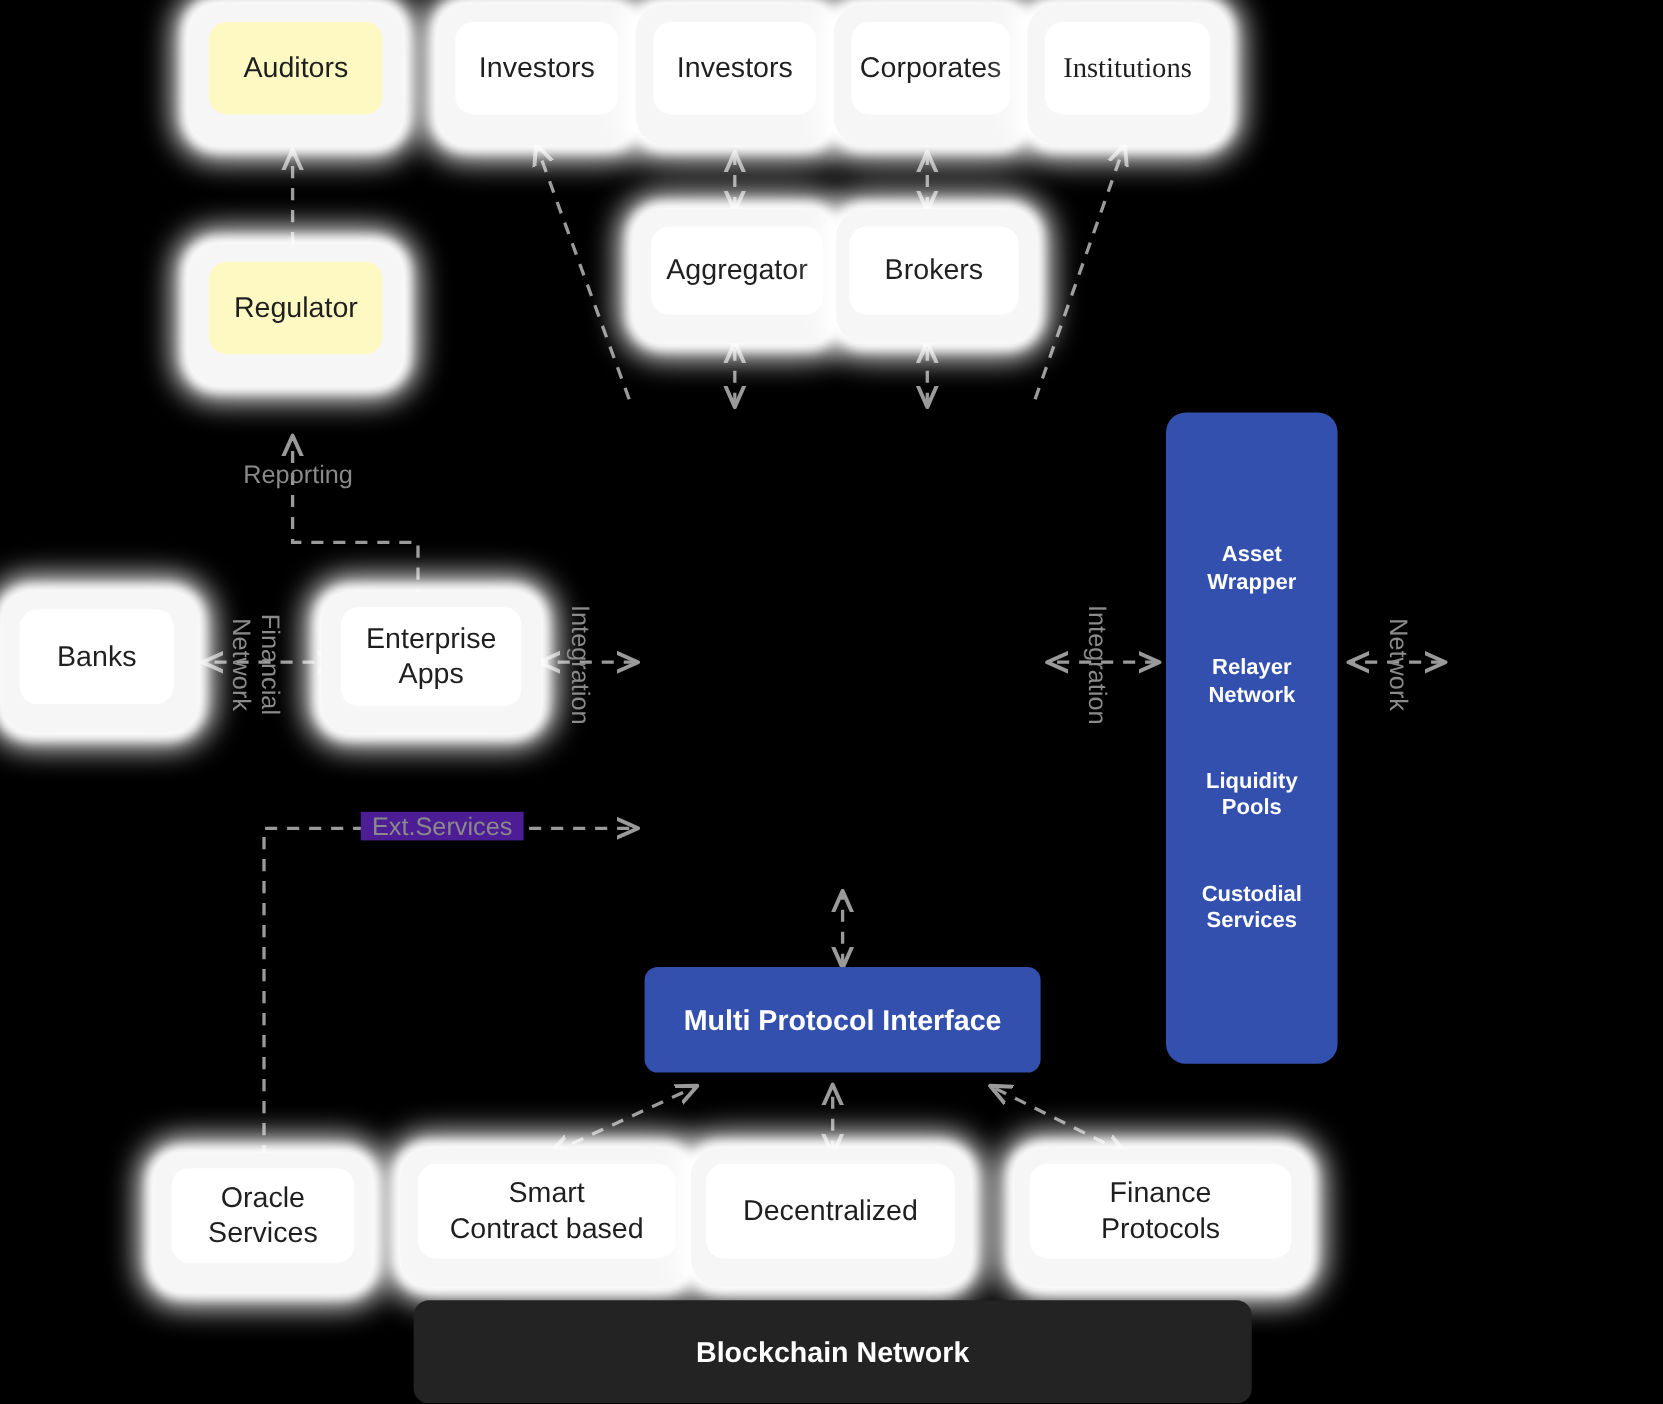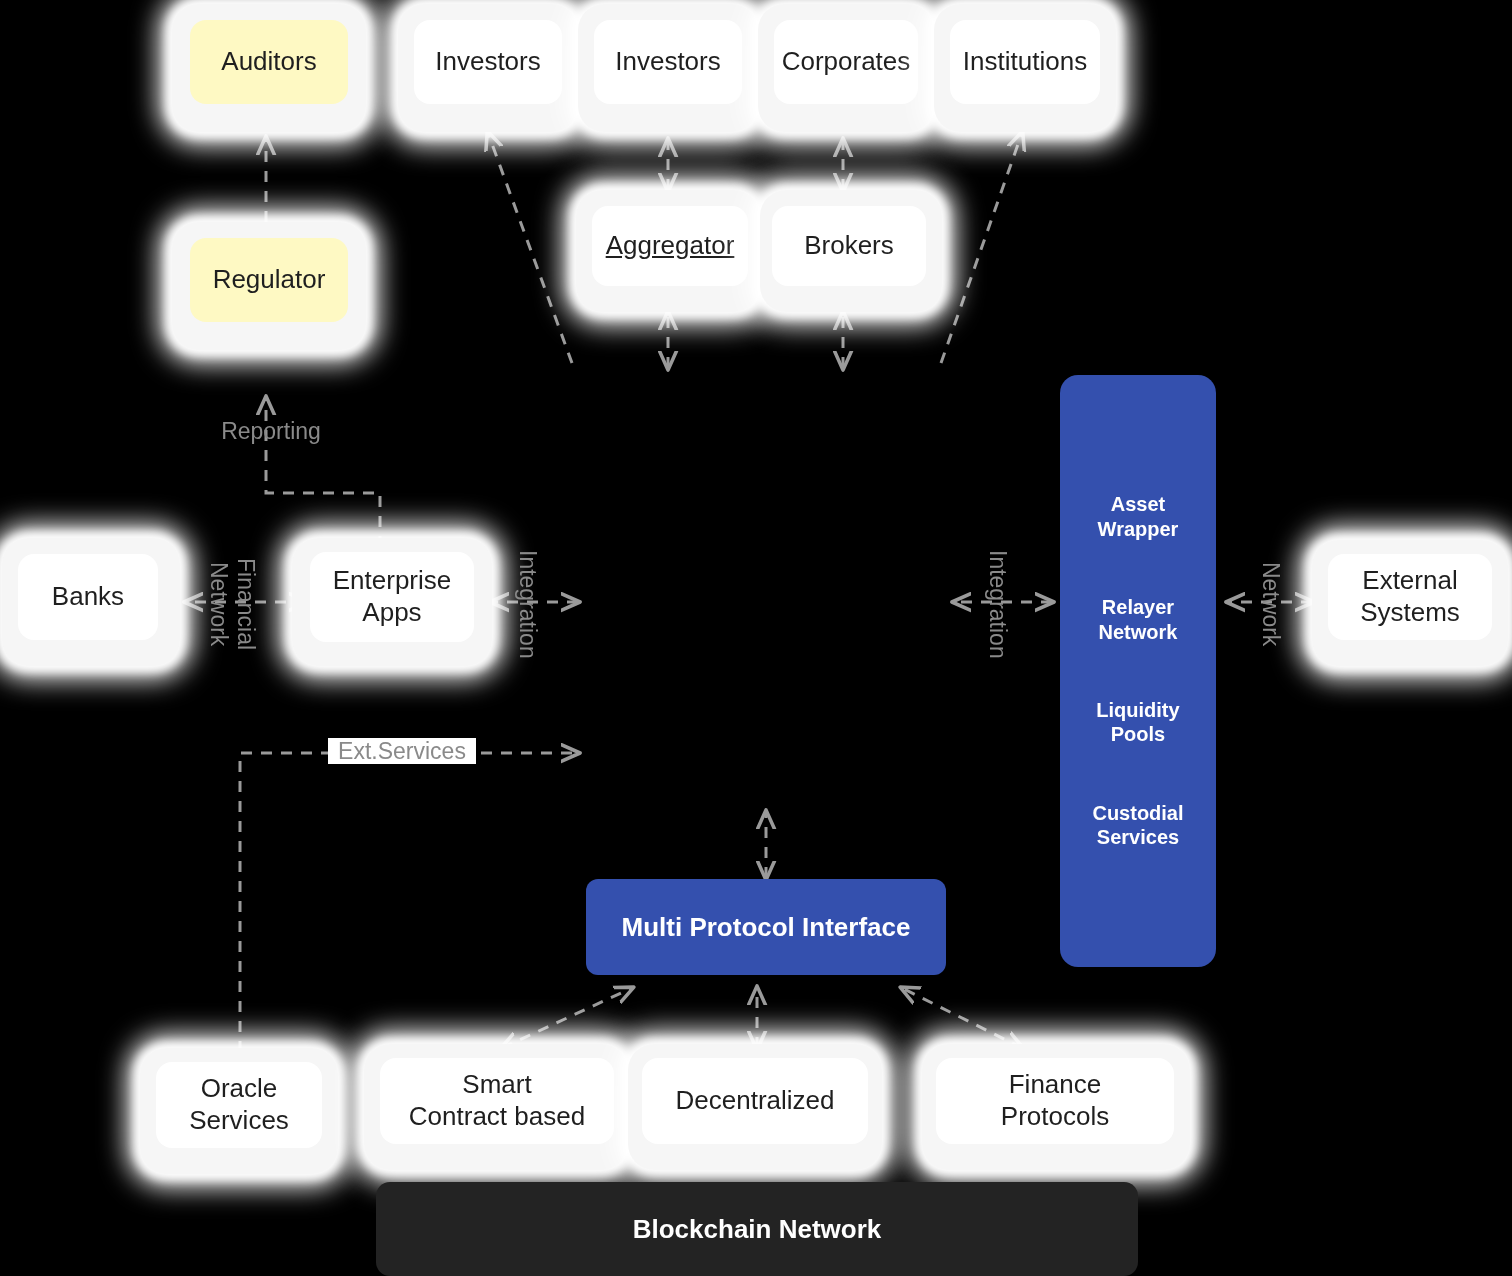--- a/index.html
+++ b/index.html
@@ -101,42 +101,38 @@
   <div class="halo" style="left:398px;top:4px;width:180px;height:128px;">
     <div class="inner" style="left:16px;top:16px;right:16px;bottom:28px;">Investors</div>
   </div>
   <div class="halo" style="left:578px;top:4px;width:180px;height:128px;">
     <div class="inner" style="left:16px;top:16px;right:16px;bottom:28px;">Investors</div>
   </div>
   <div class="halo" style="left:758px;top:4px;width:176px;height:128px;">
     <div class="inner" style="left:16px;top:16px;right:16px;bottom:28px;">Corporates</div>
   </div>
   <div class="halo" style="left:934px;top:4px;width:182px;height:128px;">
-    <div class="inner" style="left:16px;top:16px;right:16px;bottom:28px;">Institutions</div>
+    <div class="inner" style="left:16px;top:16px;right:16px;bottom:28px;font-family:Liberation Serif, serif;">Institutions</div>
   </div>
 
   <div class="halo" style="left:576px;top:190px;width:184px;height:122px;">
-    <div class="inner" style="left:16px;top:16px;right:12px;bottom:26px;text-decoration:underline;">Aggregator</div>
+    <div class="inner" style="left:16px;top:16px;right:12px;bottom:26px;">Aggregator</div>
   </div>
   <div class="halo" style="left:760px;top:190px;width:182px;height:122px;">
     <div class="inner" style="left:12px;top:16px;right:16px;bottom:26px;">Brokers</div>
   </div>
 
   <div class="halo" style="left:2px;top:538px;width:178px;height:128px;">
     <div class="inner" style="left:16px;top:16px;right:22px;bottom:26px;">Banks</div>
   </div>
   <div class="halo" style="left:292px;top:538px;width:200px;height:128px;">
     <div class="inner" style="left:18px;top:14px;right:18px;bottom:24px;white-space:pre-line;">Enterprise
 Apps</div>
   </div>
 
-  <div class="halo" style="left:1312px;top:540px;width:196px;height:126px;">
-    <div class="inner" style="left:16px;top:14px;right:16px;bottom:26px;white-space:pre-line;">External
-Systems</div>
-  </div>
 
 
   <div class="panel" id="side-panel" style="left:1060px;top:375px;width:156px;height:592px;">
     <div class="line" style="white-space:pre-line;">Asset
 Wrapper</div>
     <div class="line" style="white-space:pre-line;">Relayer
 Network</div>
     <div class="line" style="white-space:pre-line;">Liquidity
 Pools</div>
     <div class="line" style="white-space:pre-line;">Custodial
@@ -171,15 +167,15 @@
 
   <div class="elabel vlabel" style="left:206px;top:534px;height:140px;white-space:pre-line;">Financial
 Network</div>
 
   <div class="elabel vlabel" style="left:515px;top:540px;height:128px;">Integration</div>
 
   <div class="elabel vlabel" style="left:985px;top:540px;height:128px;">Integration</div>
 
   <div class="elabel vlabel" style="left:1258px;top:552px;height:104px;">Network</div>
 
-  <div class="elabel" style="left:328px;top:738px;width:148px;background:#ffffff;">Ext.Services</div>
+  <div class="elabel" style="left:328px;top:738px;width:148px;background:#4c1d95;">Ext.Services</div>
 
 </div>
 
 </body></html>

